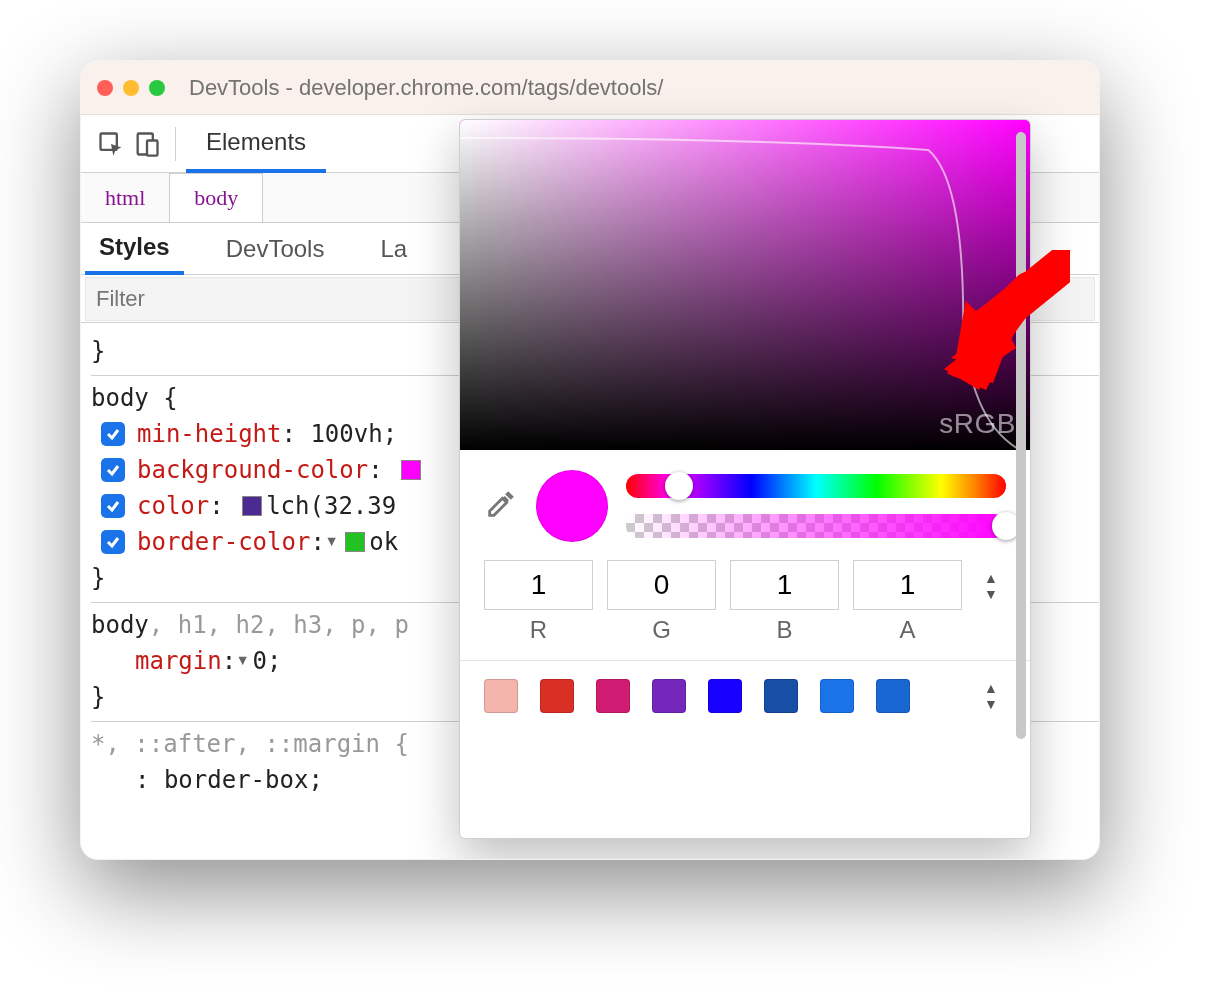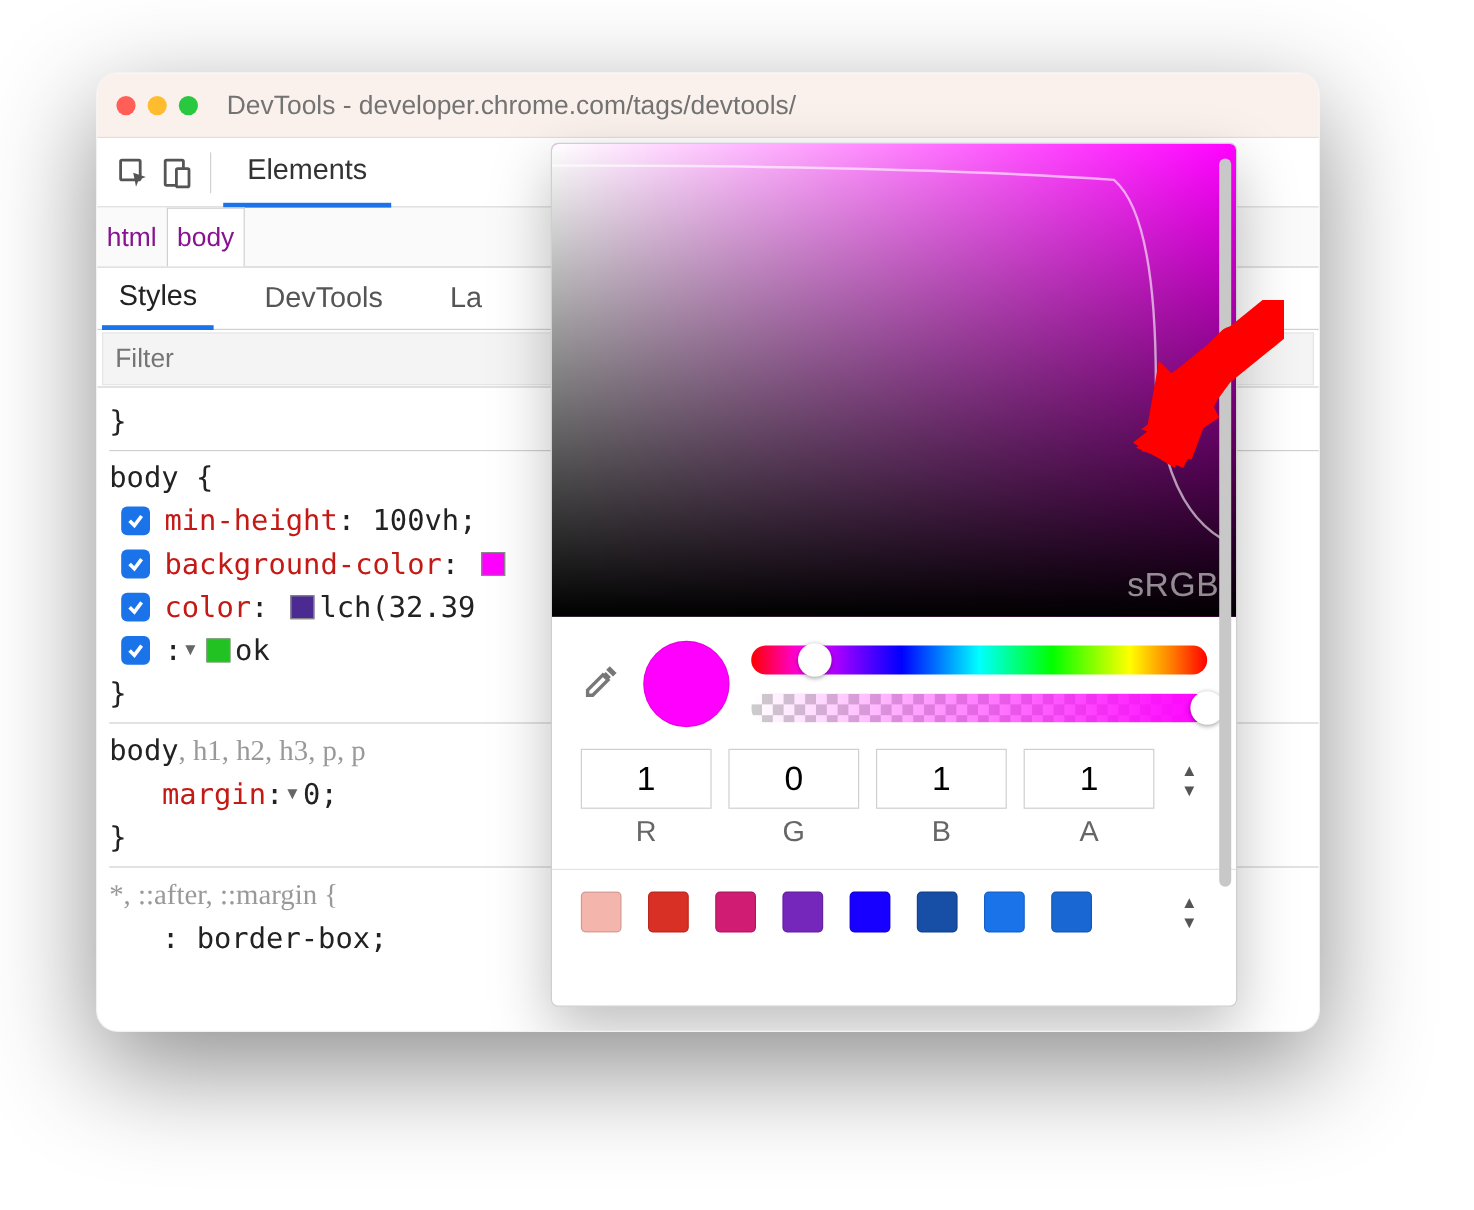--- a/index.html
+++ b/index.html
@@ -69,35 +69,36 @@
     margin-bottom:-1px;
   }
   
   .breadcrumb {
     height: 50px; display:flex; align-items:stretch;
     border-bottom: 1px solid var(--border-gray);
     background:#fafafa;
     font-size: 22px;
   }
   .crumb {
-    padding: 0 8px; display:flex; align-items:center;
+    padding: 0 24px; display:flex; align-items:center;
     color: var(--selector-purple); background:#fff;
     border-right:1px solid var(--border-gray);
     border-top:1px solid var(--border-gray);
+    font-family:Liberation Serif, serif;
   }
   .crumb.first { background:#fafafa; border-top:none;}
   
   .styles-tabs {
     height: 52px; display:flex; align-items:center; gap:28px;
     padding-left: 4px;
     border-bottom:1px solid var(--border-gray);
     font-size: 24px; color:#555;
   }
   .styles-tabs .stab { padding: 0 14px; height:100%; display:flex; align-items:center; }
-  .styles-tabs .stab.active { color:#222; border-bottom:4px solid #1a73e8; margin-bottom:-1px; }
+  .styles-tabs .stab.active { color:#222; border-bottom:4px solid #1a73e8; margin-bottom:-1px;font-weight:bold; }
   
   .filter-row {
     height:48px; border-bottom:1px solid var(--border-gray);
     display:flex; align-items:center;
   }
   .filter-input {
     flex:1; border:none; outline:none; font-size:22px; color:#888;
     padding: 8px 10px; margin: 4px;
     background:#f4f4f4; border:1px solid #e6e6e6;
   }
@@ -116,39 +117,39 @@
     background: var(--checkbox-blue); margin-right:12px;
     display:flex; align-items:center; justify-content:center;
     flex-shrink:0;
   }
   .chk svg { stroke:#fff; }
   .prop { color: var(--prop-red); }
   .colon { color:#222; }
   .val { white-space:pre; }
   .swatch { display:inline-block; width:20px; height:20px; border:1px solid #888; vertical-align:-2px; margin:0 4px; }
   .tri { display:inline-block; transform: rotate(90deg); color:#666; font-size:14px; margin:0 4px; vertical-align:2px;}
-  .sel-gray { color:#999;font-family:Liberation Serif, serif; }
+  .sel-gray { color:#999; }
   .indent { padding-left: 44px; }
 
   
   .popover {
     position:absolute;
     left: 378px; top: 58px;
     width: 572px;
     height: 720px;
     background:#fff;
     border:1px solid #cfcfcf;
     border-radius: 6px;
     box-shadow: 0 20px 50px rgba(0,0,0,.25);
     z-index: 5;
     overflow:hidden;
     display:flex; flex-direction:column;
   }
   .spectrum {
-    position:relative; height: 394px; flex-shrink:0;
+    position:relative; height: 330px; flex-shrink:0;
     background:
       linear-gradient(to top, #000, rgba(0,0,0,0)),
       linear-gradient(to right, #fff, rgba(255,255,255,0)),
       #ff00ff;
   }
   .gamut-line {
     position:absolute; inset:0; pointer-events:none;
   }
   .srgb-label {
     position:absolute; right:14px; bottom:10px;
@@ -300,20 +301,21 @@
         <span class="swatch" style="background:#4b2a91"></span>
         <span class="val">lch(32.39 </span>
       </div>
 
       <div class="decl">
         <span class="chk">
             <svg width="16" height="16" viewBox="0 0 16 16" fill="none" stroke-width="3">
               <path d="M3 8 L7 12 L13 4"></path>
             </svg>
           </span>
+        <span class="prop">border-color</span>
           <span class="colon">:</span>
         <span class="tri">▶</span>
         <span class="swatch" style="background:#22c222"></span>
         <span class="val">ok</span>
       </div>
 
       <div>}</div>
     </div>
 
     <div class="rule">

